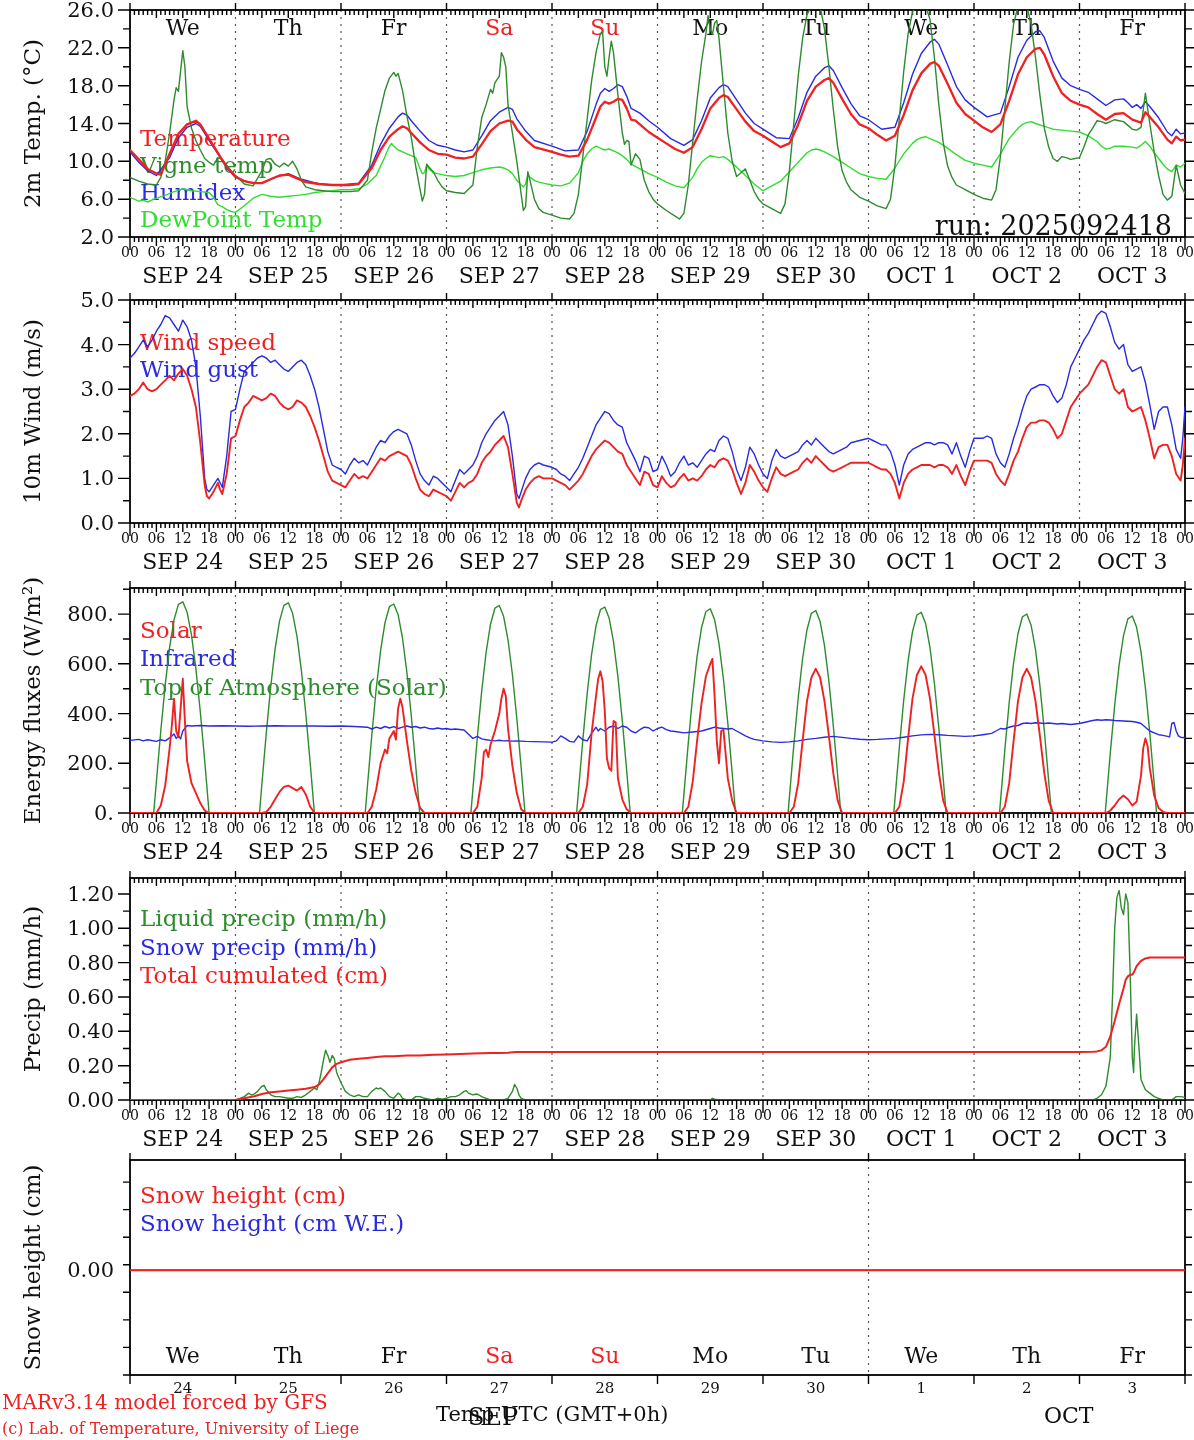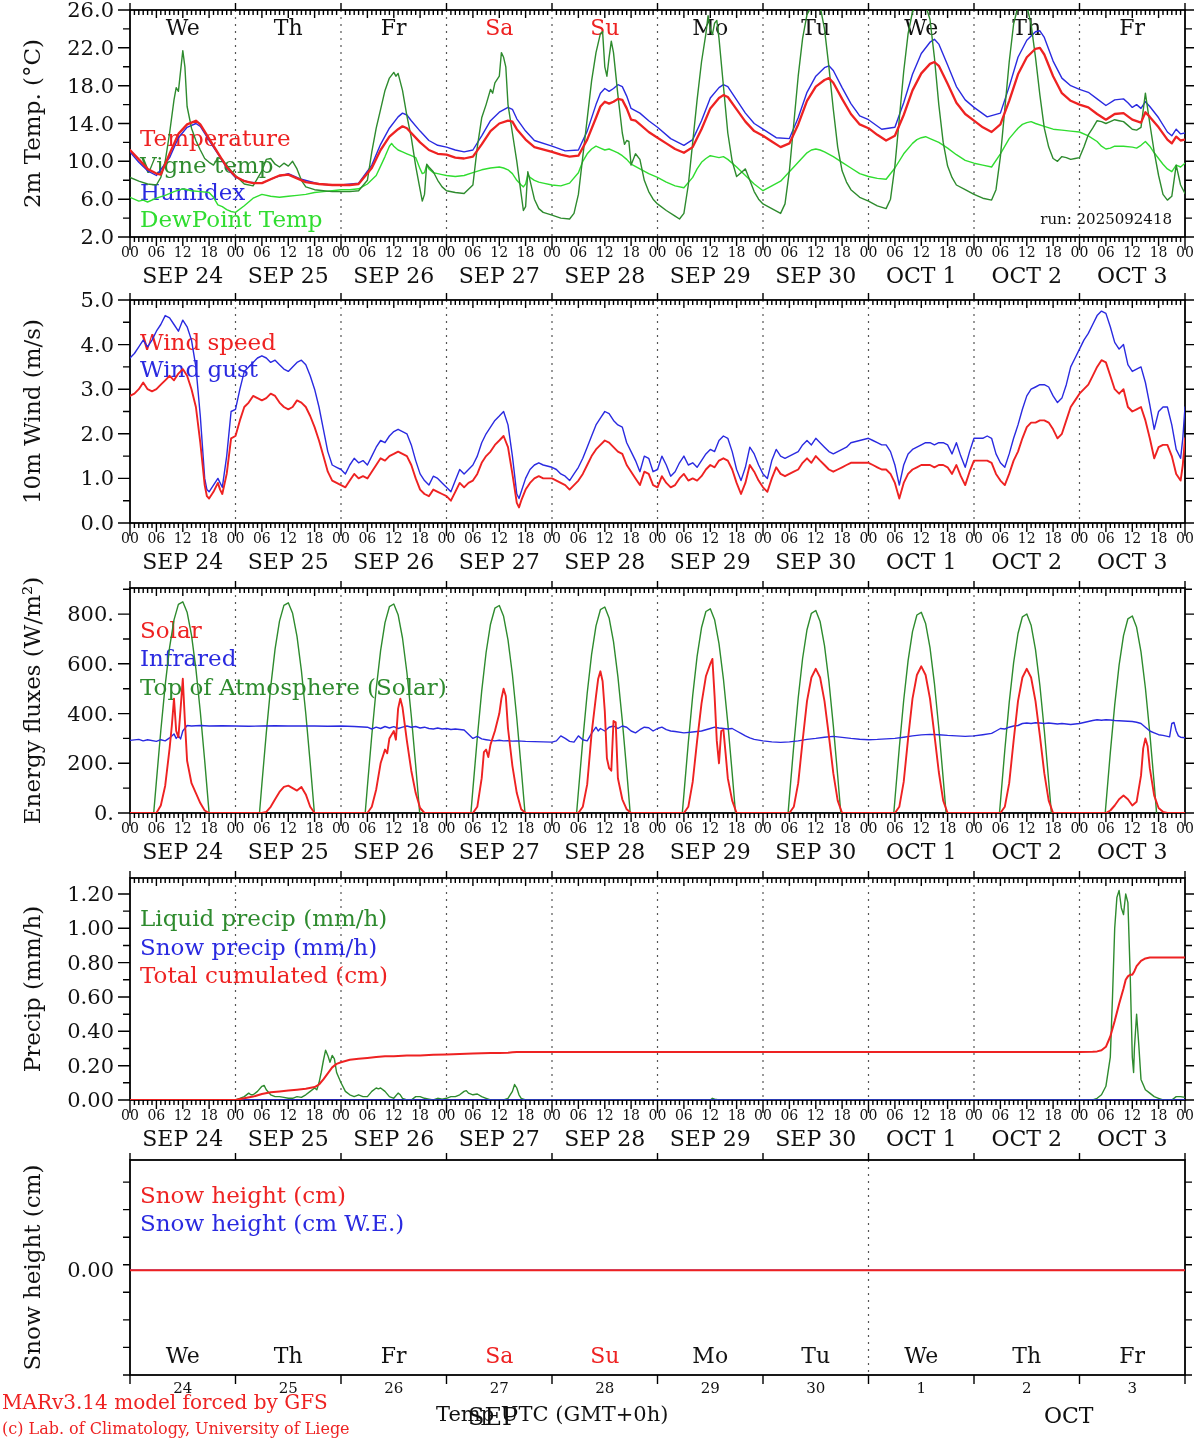--- a/index.html
+++ b/index.html
@@ -1,20 +1,20 @@
 <!DOCTYPE html>
 <html><head>
 <meta charset="utf-8">
 <style>
   html,body{margin:0;padding:0;background:#fff;}
   #page{position:relative;width:1194px;height:1440px;background:#ffffff;overflow:hidden;
         font-family:"DejaVu Serif","Liberation Serif",serif;}
   #chart-svg{position:absolute;left:0;top:0;}
   .ov{position:absolute;white-space:nowrap;color:#111;}
-  #run-label{right:22px;top:210px;font-size:15px;}
+  #run-label{right:22px;top:210px;font-size:27px;}
   #footer-sep{left:468px;top:1403px;font-size:24px;}
   #footer-oct{left:1044px;top:1403px;font-size:22px;}
   #time-label{left:436px;top:1402px;font-size:21px;}
   #station-label{right:6px;top:1396px;font-size:27px;color:#2a2ae0;}
   #credit1{left:2px;top:1390px;font-size:20px;color:#ee2222;}
   #credit2{left:2px;top:1419px;font-size:16px;color:#ee2222;}
 </style>
 </head>
 <body>
 
@@ -405,14 +405,14 @@
           <path d="M130.0 1270.3L1185.0 1270.3" fill="none" stroke="#ee2222" stroke-width="2" stroke-linejoin="round" stroke-linecap="round"></path>
         </g>
       </g>
     </svg>
 
   <div class="ov" id="run-label">run: 2025092418</div>
   <div class="ov" id="footer-sep">SEP</div>
   <div class="ov" id="footer-oct">OCT</div>
   <div class="ov" id="time-label">Temp UTC (GMT+0h)</div>
   <div class="ov" id="credit1">MARv3.14 model forced by GFS</div>
-  <div class="ov" id="credit2">(c) Lab. of Climatology, University of Liege</div>
+  <div class="ov" id="credit2">(c) Lab. of Temperature, University of Liege</div>
 </div>
 
 </body></html>

